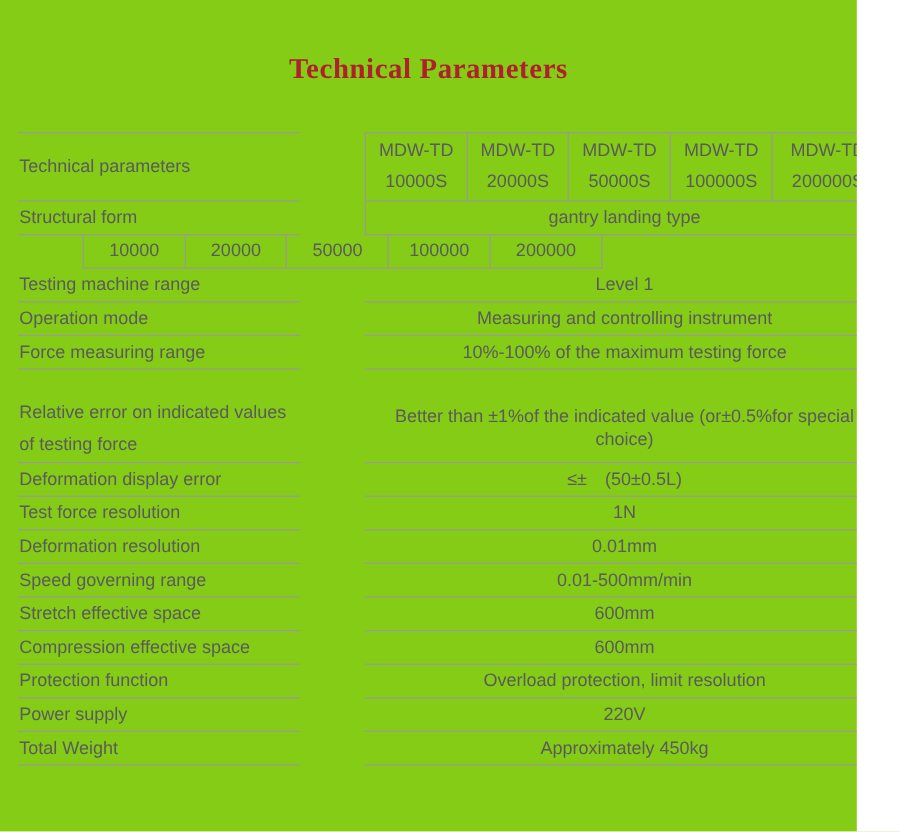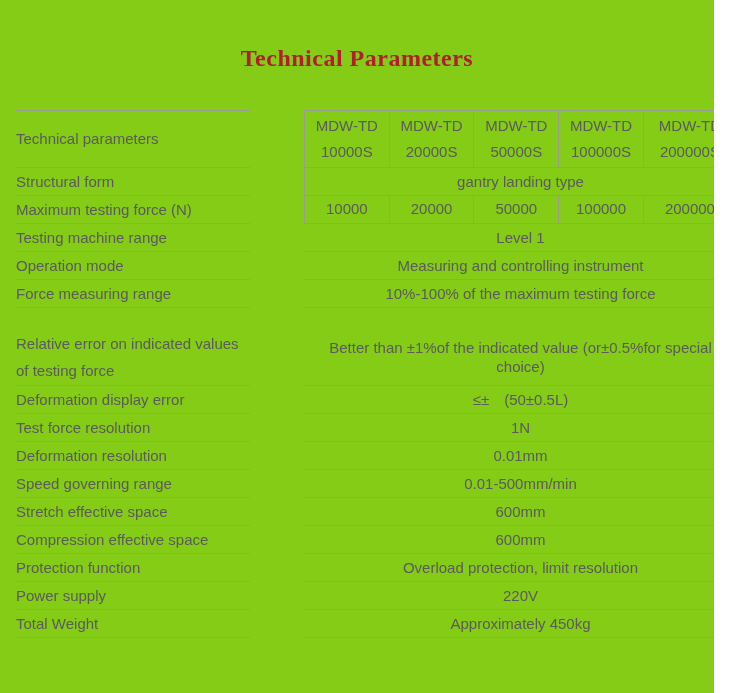--- a/index.html
+++ b/index.html
@@ -110,21 +110,20 @@
       </div>
     </div>
 
     <div class="row h28">
       <div class="lcell">Structural form</div>
       <div class="gap"></div>
       <div class="rcell boxed">gantry landing type</div>
     </div>
 
     <div class="row h28">
-      <div class="lcell">Maximum testing force (N)</div>
       <div class="gap"></div>
       <div class="rcell boxed cols">
         <div class="sub">10000</div>
         <div class="sub">20000</div>
         <div class="sub">50000</div>
         <div class="sub">100000</div>
         <div class="sub">200000</div>
       </div>
     </div>
 

